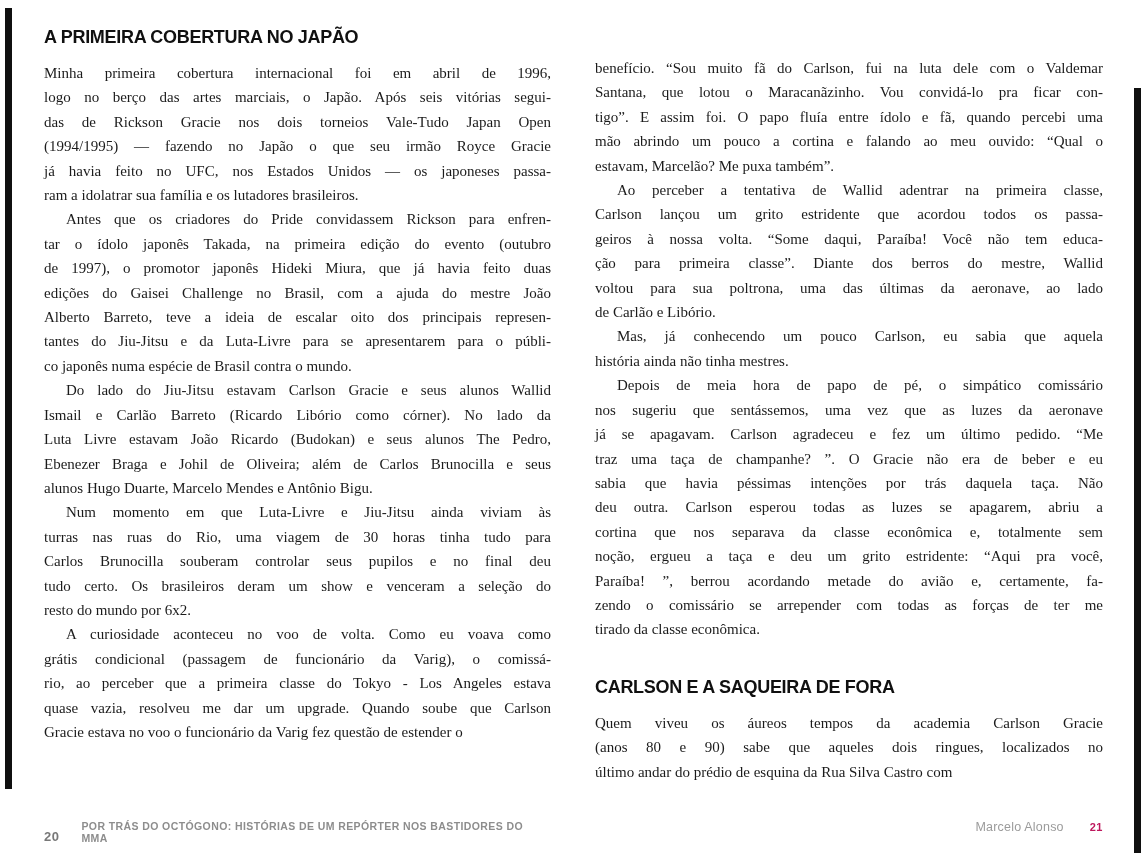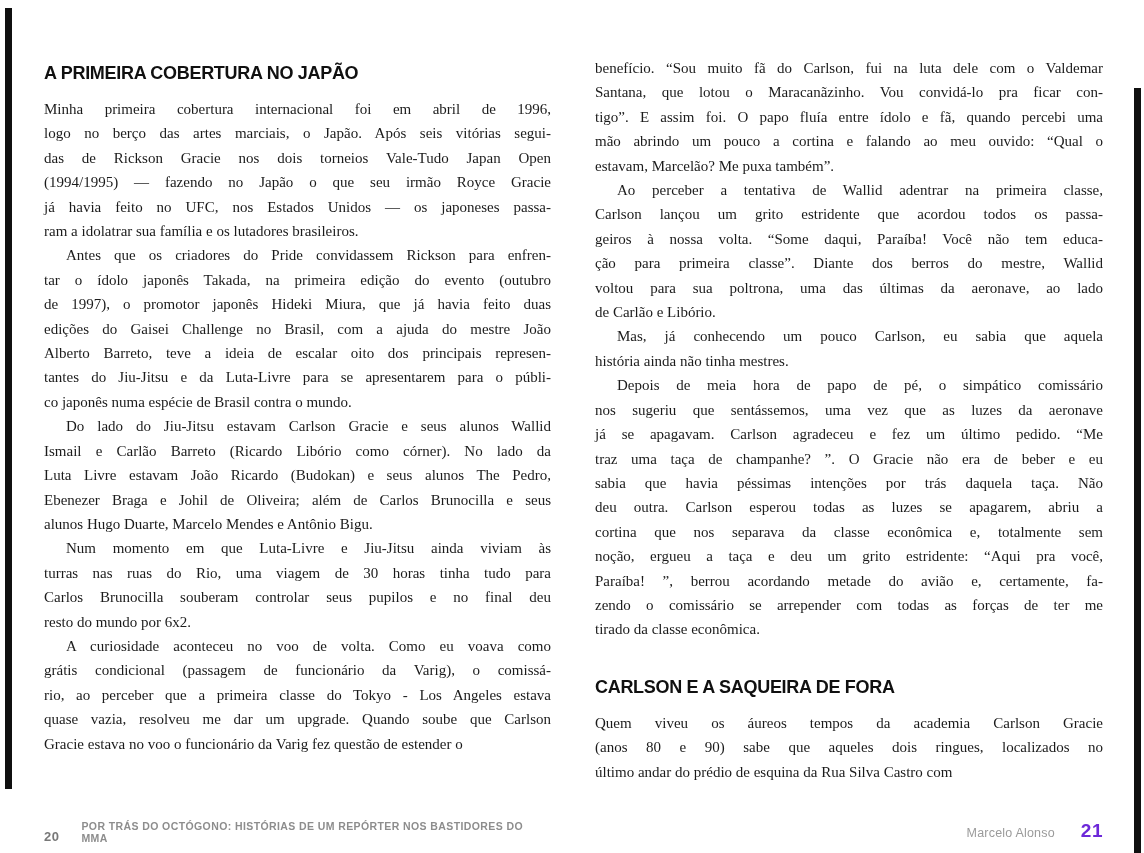--- a/index.html
+++ b/index.html
@@ -9,21 +9,21 @@
     height: 853px;
     background: #ffffff;
     overflow: hidden;
     font-family: "Liberation Serif", "DejaVu Serif", serif;
   }
   .edge-bar { position: absolute; background: #101010; }
   .edge-bar.left  { left: 5px;    top: 8px;  width: 7px; height: 781px; }
   .edge-bar.right { left: 1134px; top: 88px; width: 7px; height: 765px; }
 
   .page { position: absolute; top: 0; height: 853px; box-sizing: border-box; }
-  .page-left  { left: 44px;  width: 507px; padding-top: 62px; }
+  .page-left  { left: 44px;  width: 507px; padding-top: 26px; }
   .page-right { left: 595px; width: 508px; padding-top: 56px; }
 
   .section-heading {
     font-family: "Liberation Sans", "DejaVu Sans", sans-serif;
     font-weight: 700;
     font-size: 18px;
     line-height: 22px;
     letter-spacing: -0.3px;
     color: #101010;
     margin: 0 0 13px 0;
@@ -52,21 +52,21 @@
     left: 0; width: 507px;
     display: flex; align-items: flex-end; gap: 22px;
   }
   .footer-left .page-number { font-size: 13px; color: #787878; letter-spacing: 0.5px; }
   .footer-left .running-title { font-size: 10.5px; letter-spacing: 0.4px; }
   .footer-right {
     right: 0; width: 508px;
     display: flex; align-items: baseline; justify-content: flex-end; gap: 26px;
   }
   .footer-right .author { font-weight: 400; font-size: 12.5px; color: #9b9b9b; letter-spacing: 0.2px; padding-left: 36px; }
-  .footer-right .page-number { font-size: 19px; color: #6d28d9; letter-spacing: 0.5px; }
+  .footer-right .page-number { font-size: 11px; color: #be185d; letter-spacing: 0.5px; }
 </style>
 </head>
 <body>
 
 <div class="spread">
   <div class="edge-bar left"></div>
   <div class="edge-bar right"></div>
 
   <div class="page page-left">
     <h1 class="section-heading">A PRIMEIRA COBERTURA NO JAPÃO</h1>
@@ -92,20 +92,21 @@
           <div class="line">Do lado do Jiu-Jitsu estavam Carlson Gracie e seus alunos Wallid</div>
           <div class="line">Ismail e Carlão Barreto (Ricardo Libório como córner). No lado da</div>
           <div class="line">Luta Livre estavam João Ricardo (Budokan) e seus alunos The Pedro,</div>
           <div class="line">Ebenezer Braga e Johil de Oliveira; além de Carlos Brunocilla e seus</div>
           <div class="line last">alunos Hugo Duarte, Marcelo Mendes e Antônio Bigu.</div>
         </div>
         <div class="para indent">
           <div class="line">Num momento em que Luta-Livre e Jiu-Jitsu ainda viviam às</div>
           <div class="line">turras nas ruas do Rio, uma viagem de 30 horas tinha tudo para</div>
           <div class="line">Carlos Brunocilla souberam controlar seus pupilos e no final deu</div>
+          <div class="line">tudo certo. Os brasileiros deram um show e venceram a seleção do</div>
           <div class="line last">resto do mundo por 6x2.</div>
         </div>
         <div class="para indent">
           <div class="line">A curiosidade aconteceu no voo de volta. Como eu voava como</div>
           <div class="line">grátis condicional (passagem de funcionário da Varig), o comissá-</div>
           <div class="line">rio, ao perceber que a primeira classe do Tokyo - Los Angeles estava</div>
           <div class="line">quase vazia, resolveu me dar um upgrade. Quando soube que Carlson</div>
           <div class="line last">Gracie estava no voo o funcionário da Varig fez questão de estender o</div>
         </div>
       </div>

